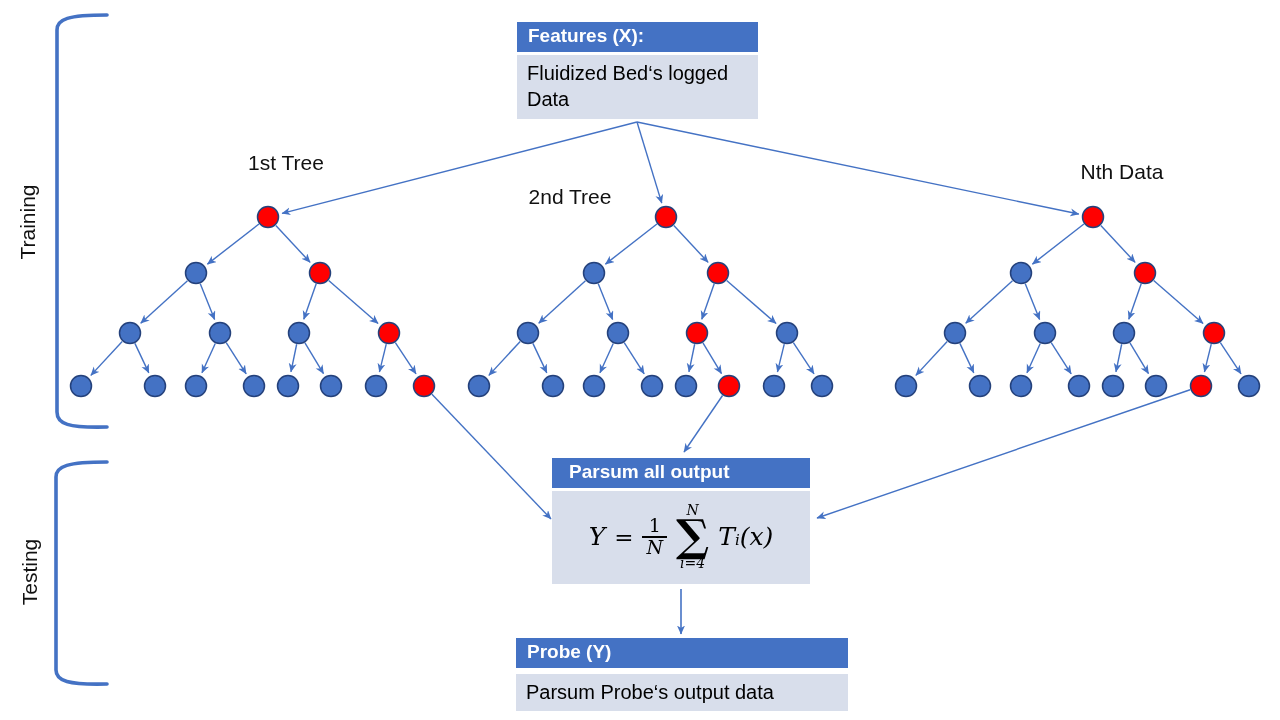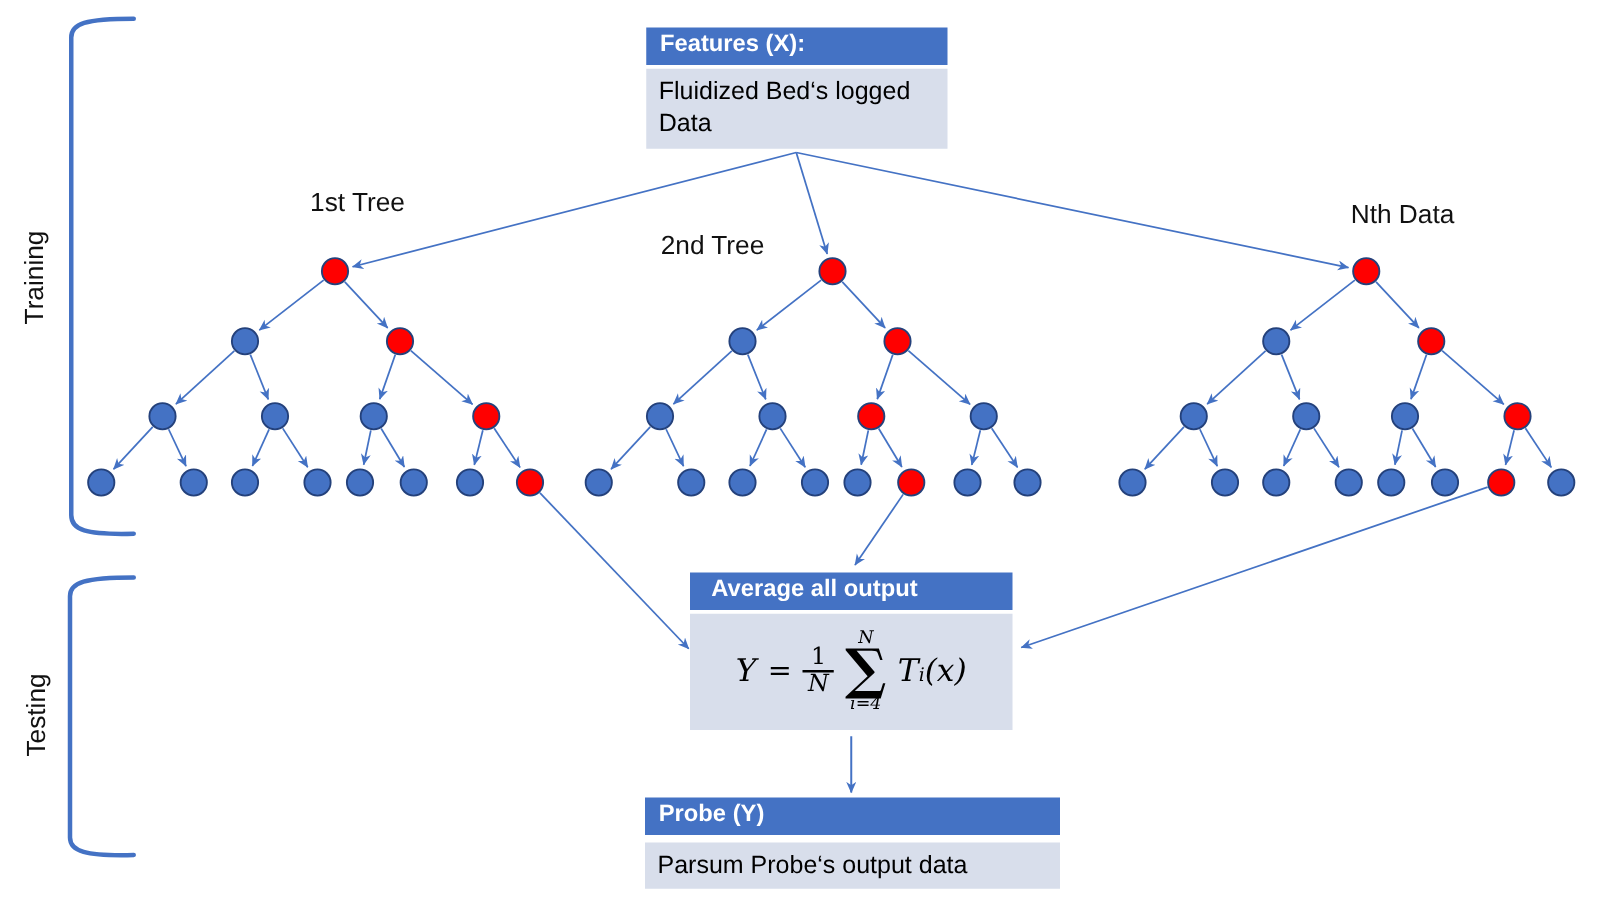--- a/index.html
+++ b/index.html
@@ -174,21 +174,21 @@
   <div class="box" id="features-box">
     <div class="box-header">Features (X):</div>
     <div class="box-body">Fluidized Bed‘s logged Data</div>
   </div>
 
   <div class="tree-label" id="tree-label-0">1st Tree</div>
   <div class="tree-label" id="tree-label-1">2nd Tree</div>
   <div class="tree-label" id="tree-label-2">Nth Data</div>
 
   <div class="box" id="average-box">
-    <div class="box-header">Average all output</div>
+    <div class="box-header">Parsum all output</div>
     <div class="box-body formula-body">
       <span class="formula">
         <span class="f-main">Y</span>
         <span class="f-eq">=</span>
         <span class="frac">
           <span class="num">1</span>
           <span class="den">N</span>
         </span>
         <span class="sum">
           <span class="sum-top">N</span>

